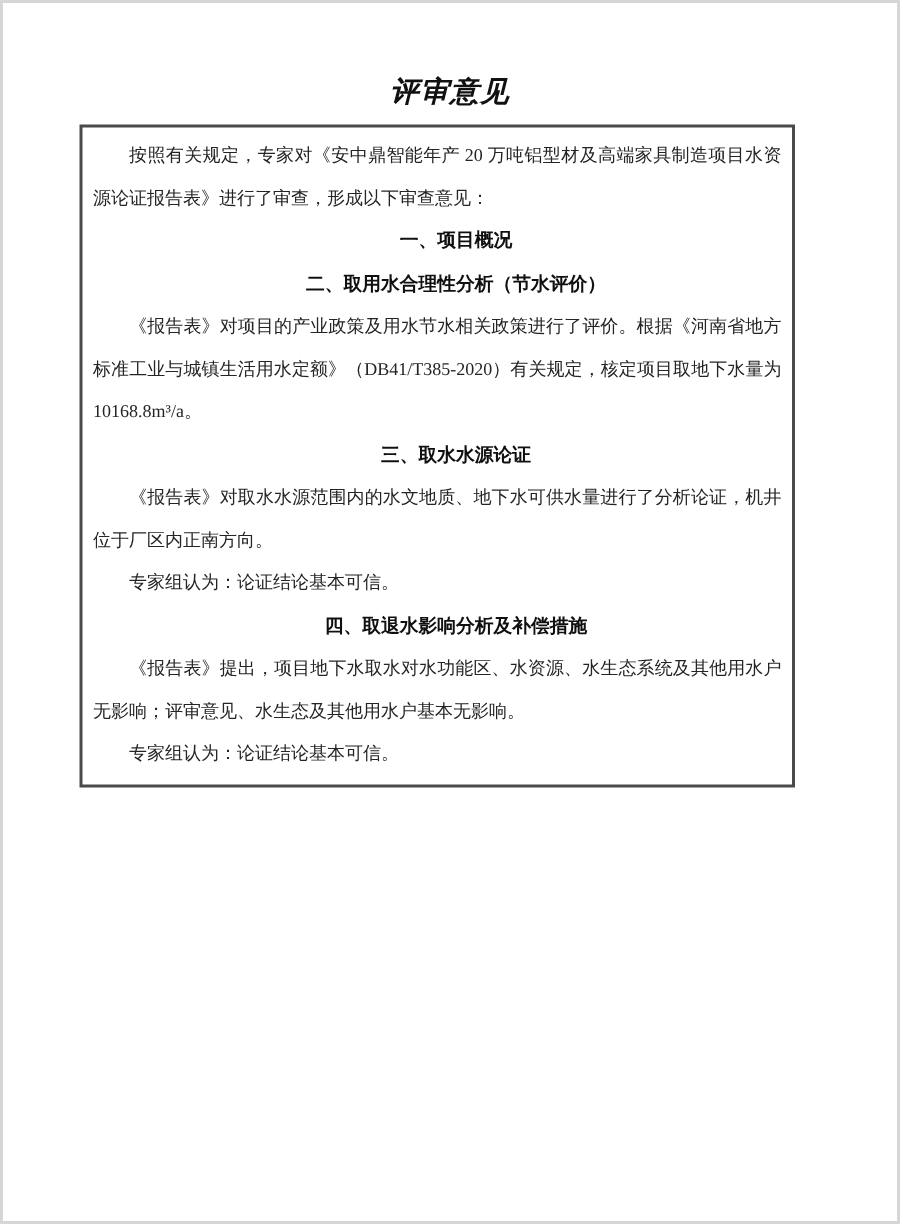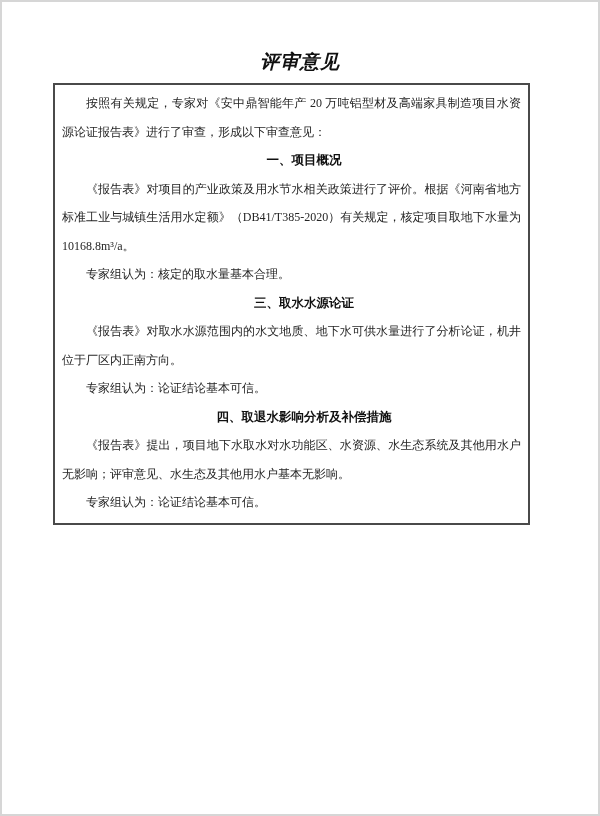--- a/index.html
+++ b/index.html
@@ -59,22 +59,22 @@
 <div class="page-frame">
 
   <h1 class="doc-title">评审意见</h1>
 
   <div class="review-box">
 
     <p class="para">按照有关规定，专家对《安中鼎智能年产 20 万吨铝型材及高端家具制造项目水资源论证报告表》进行了审查，形成以下审查意见：</p>
 
     <p class="section-heading">一、项目概况</p>
 
+    <p class="section-heading">二、取用水合理性分析（节水评价）</p>
     <p class="para">《报告表》对项目的产业政策及用水节水相关政策进行了评价。根据《河南省地方标准工业与城镇生活用水定额》（DB41/T385-2020）有关规定，核定项目取地下水量为 10168.8m³/a。</p>
-    <p class="para">专家组认为：核定的取水量基本合理。</p>
 
     <p class="section-heading">三、取水水源论证</p>
     <p class="para">《报告表》对取水水源范围内的水文地质、地下水可供水量进行了分析论证，机井位于厂区内正南方向。</p>
     <p class="para">专家组认为：论证结论基本可信。</p>
 
     <p class="section-heading">四、取退水影响分析及补偿措施</p>
     <p class="para">《报告表》提出，项目地下水取水对水功能区、水资源、水生态系统及其他用水户无影响；评审意见、水生态及其他用水户基本无影响。</p>
     <p class="para">专家组认为：论证结论基本可信。</p>
 
   </div>

